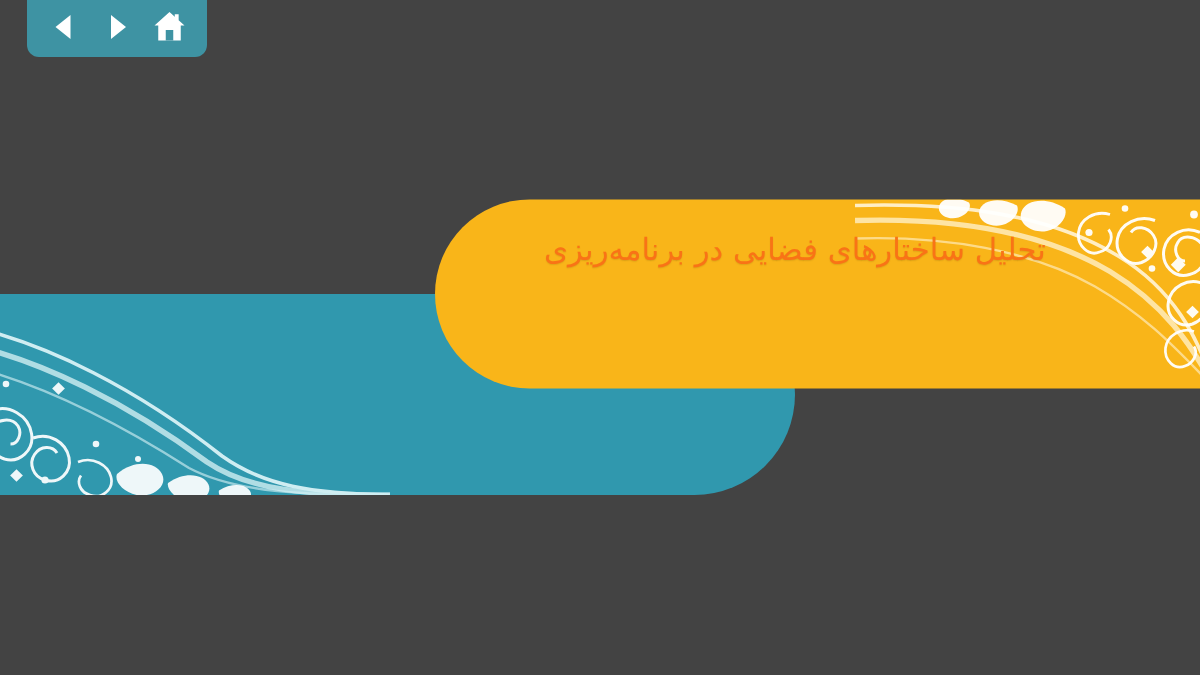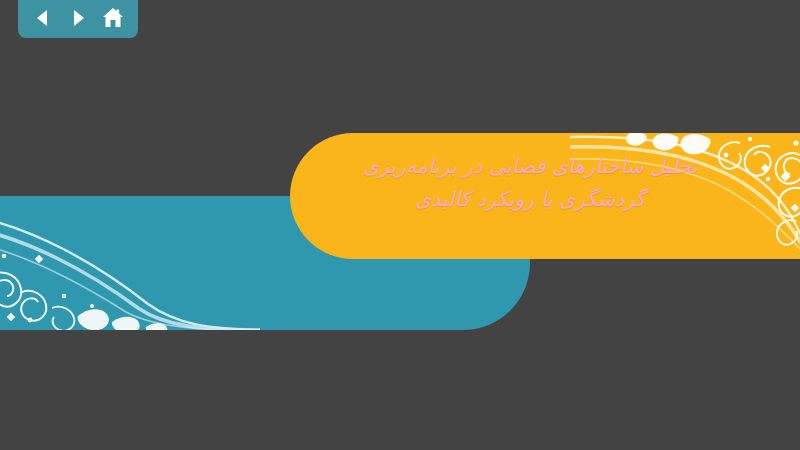--- a/index.html
+++ b/index.html
@@ -55,27 +55,26 @@
   .title-block {
     position:absolute;
     left:300px;
     top:150px;
     width:460px;
     direction:rtl;
     text-align:center;
     z-index:5;
   }
   .title-line {
-    color:#f9a8d4;
+    color:#f97316;
     font-size:20.5px;
     line-height:33px;
     font-weight:normal;
     white-space:nowrap;
     text-shadow:0 1px 1px rgba(0,0,0,0.10);
-    font-style:italic;
   }
 
   
   .navbar {
     position:absolute;
     left:18px; top:-10px;
     width:120px; height:48px;
     background:#3E93A3;
     border-radius:8px;
     display:flex;
@@ -155,21 +154,20 @@
         <circle cx="198" cy="46" r="2.2"></circle>
         <circle cx="156" cy="22" r="2.4"></circle>
         <circle cx="180" cy="6" r="2.2"></circle>
         <circle cx="234" cy="106" r="2.2"></circle>
       </g>
     </svg>
   </div>
 
   <div class="title-block">
     <div class="title-line">تحلیل ساختارهای فضایی در برنامه‌ریزی</div>
-    <div class="title-line">گردشگری با رویکرد کالبدی</div>
   </div>
 
   <div class="navbar">
 
     <div class="nav-btn">
       <span>
         <svg width="22" height="22" viewBox="0 0 22 22">
           <path d="M15,3 L15,19 L5,11 Z" fill="#FFFFFF"></path>
         </svg>
       </span>

